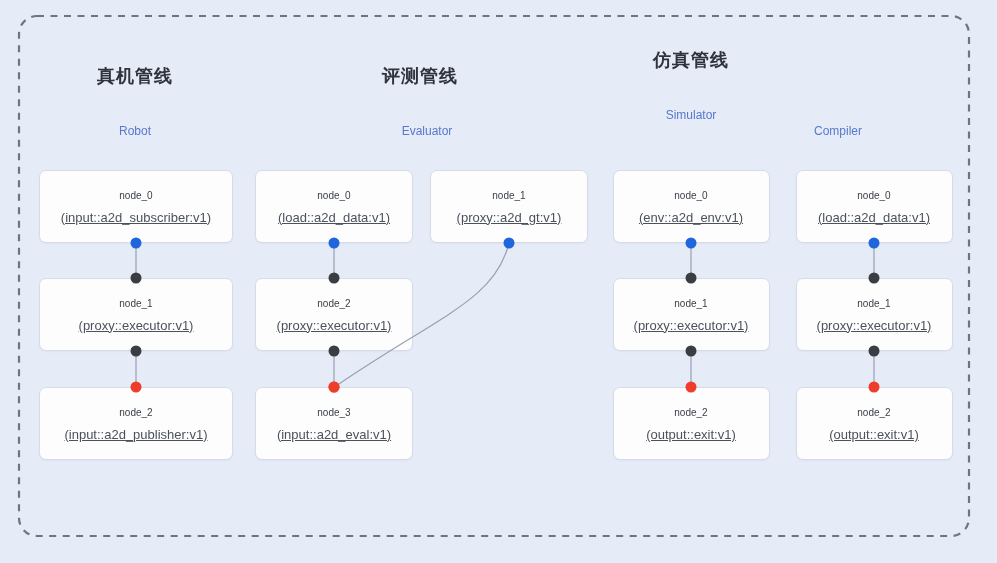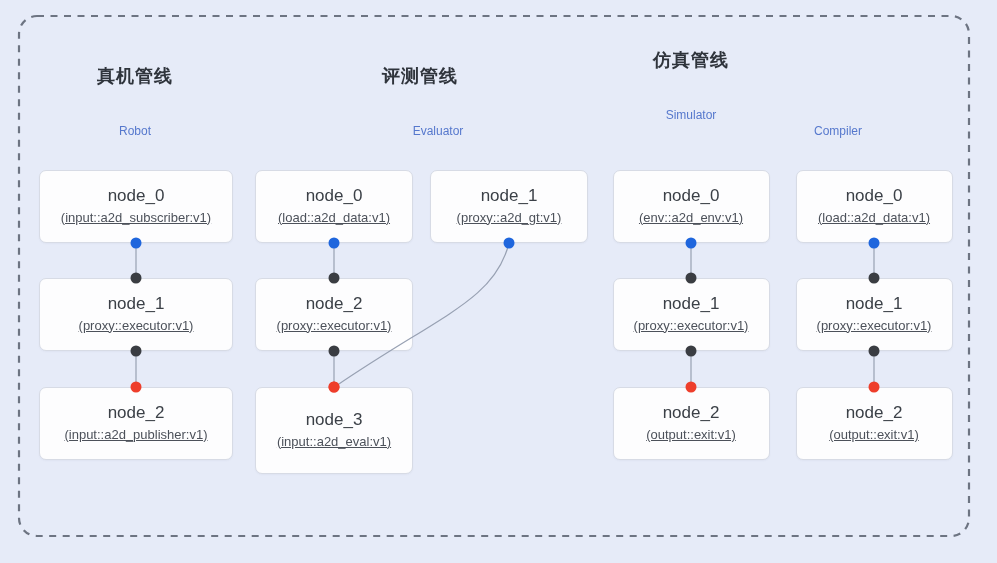--- a/index.html
+++ b/index.html
@@ -19,38 +19,38 @@
   .pipeline-title-en{
     position:absolute;width:220px;text-align:center;
     font-size:12px;font-weight:400;color:#5678cd;
   }
   .node-box{
     position:absolute;box-sizing:border-box;
     background:#fdfdfe;border:1px solid #d7dbe5;border-radius:7px;
     display:flex;flex-direction:column;align-items:center;justify-content:center;
     box-shadow:0 1px 2px rgba(40,60,110,0.04);
   }
-  .node-name{font-size:17px;color:#3b4047;line-height:22px;}
+  .node-name{font-size:10px;color:#3b4047;line-height:22px;}
   .node-type{font-size:13px;color:#4c515a;line-height:22px;text-decoration:underline;}
   #layer-edges{position:absolute;left:0;top:0;pointer-events:none;}
 </style>
 </head>
 <body>
 
 <div class="canvas">
 
   <svg class="frame-svg" width="997" height="563">
     <rect x="19" y="16" width="950" height="520" rx="18" ry="18" fill="none" stroke="#6d7482" stroke-width="2.2" stroke-dasharray="7 6.5"></rect>
   </svg>
 
   <div class="layer" id="layer-headers">
       <div class="pipeline-title-zh" style="left: 25px; top: 64px;">真机管线</div>
       <div class="pipeline-title-en" style="left: 25px; top: 124px;">Robot</div>
       <div class="pipeline-title-zh" style="left: 310px; top: 64px;">评测管线</div>
-      <div class="pipeline-title-en" style="left: 328px; top: 124px;">Evaluator</div>
+      <div class="pipeline-title-en" style="left: 317px; top: 124px;">Evaluator</div>
       <div class="pipeline-title-zh" style="left: 581px; top: 48px;">仿真管线</div>
       <div class="pipeline-title-en" style="left: 581px; top: 108px;">Simulator</div>
       <div class="pipeline-title-en" style="left: 728px; top: 124px;">Compiler</div>
     </div>
   <div class="layer" id="layer-nodes">
       <div class="node-box" style="left: 39px; top: 170px; width: 194px; height: 73px;">
         <span class="node-name">node_0</span>
         <span class="node-type">(input::a2d_subscriber:v1)</span>
       </div>
       <div class="node-box" style="left: 39px; top: 278px; width: 194px; height: 73px;">
@@ -66,21 +66,21 @@
         <span class="node-type">(load::a2d_data:v1)</span>
       </div>
       <div class="node-box" style="left: 430px; top: 170px; width: 158px; height: 73px;">
         <span class="node-name">node_1</span>
         <span class="node-type">(proxy::a2d_gt:v1)</span>
       </div>
       <div class="node-box" style="left: 255px; top: 278px; width: 158px; height: 73px;">
         <span class="node-name">node_2</span>
         <span class="node-type">(proxy::executor:v1)</span>
       </div>
-      <div class="node-box" style="left: 255px; top: 387px; width: 158px; height: 87px;">
+      <div class="node-box" style="left: 255px; top: 387px; width: 158px; height: 73px;">
         <span class="node-name">node_3</span>
         <span class="node-type">(input::a2d_eval:v1)</span>
       </div>
       <div class="node-box" style="left: 612.5px; top: 170px; width: 157px; height: 73px;">
         <span class="node-name">node_0</span>
         <span class="node-type">(env::a2d_env:v1)</span>
       </div>
       <div class="node-box" style="left: 612.5px; top: 278px; width: 157px; height: 73px;">
         <span class="node-name">node_1</span>
         <span class="node-type">(proxy::executor:v1)</span>

